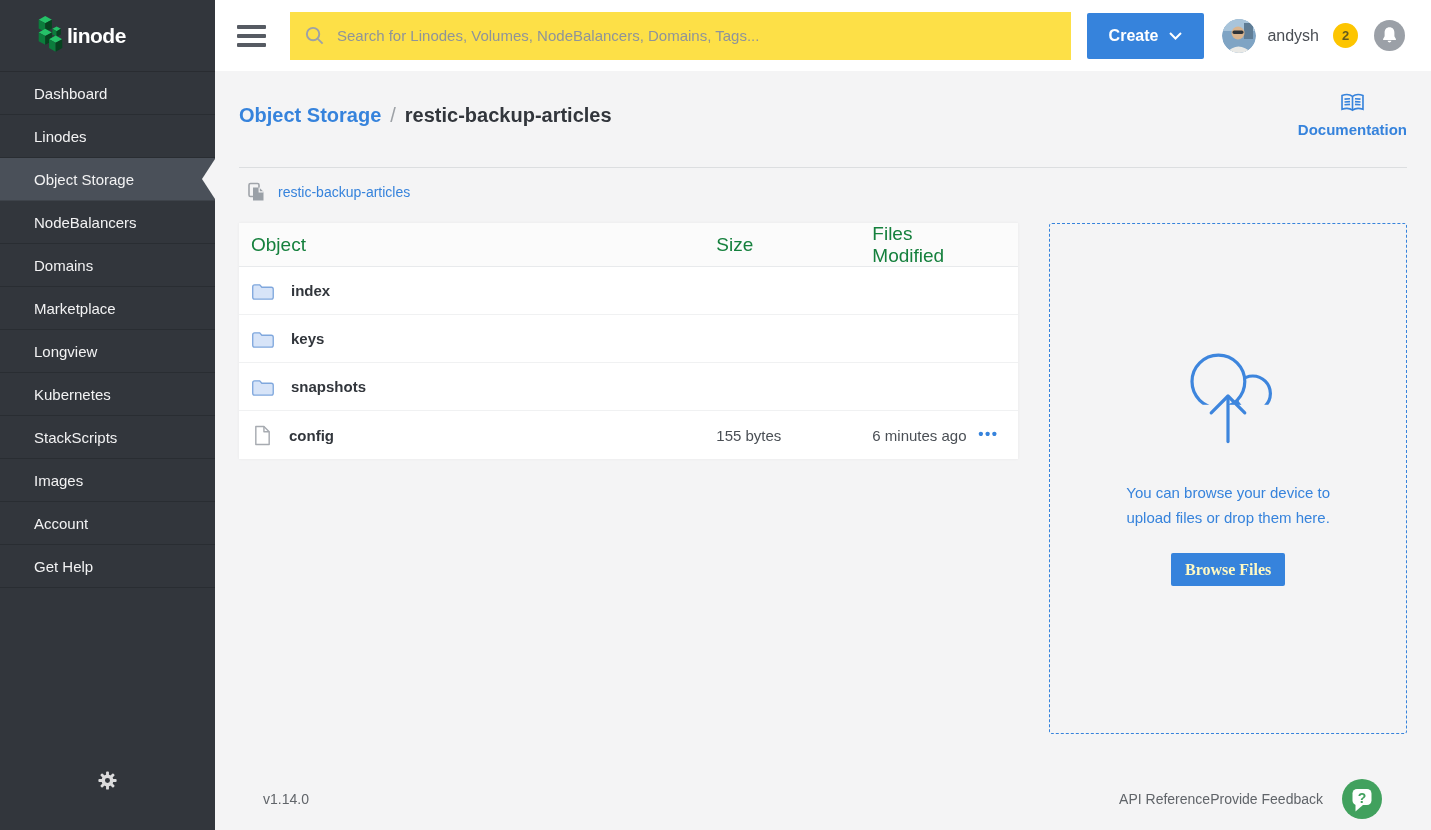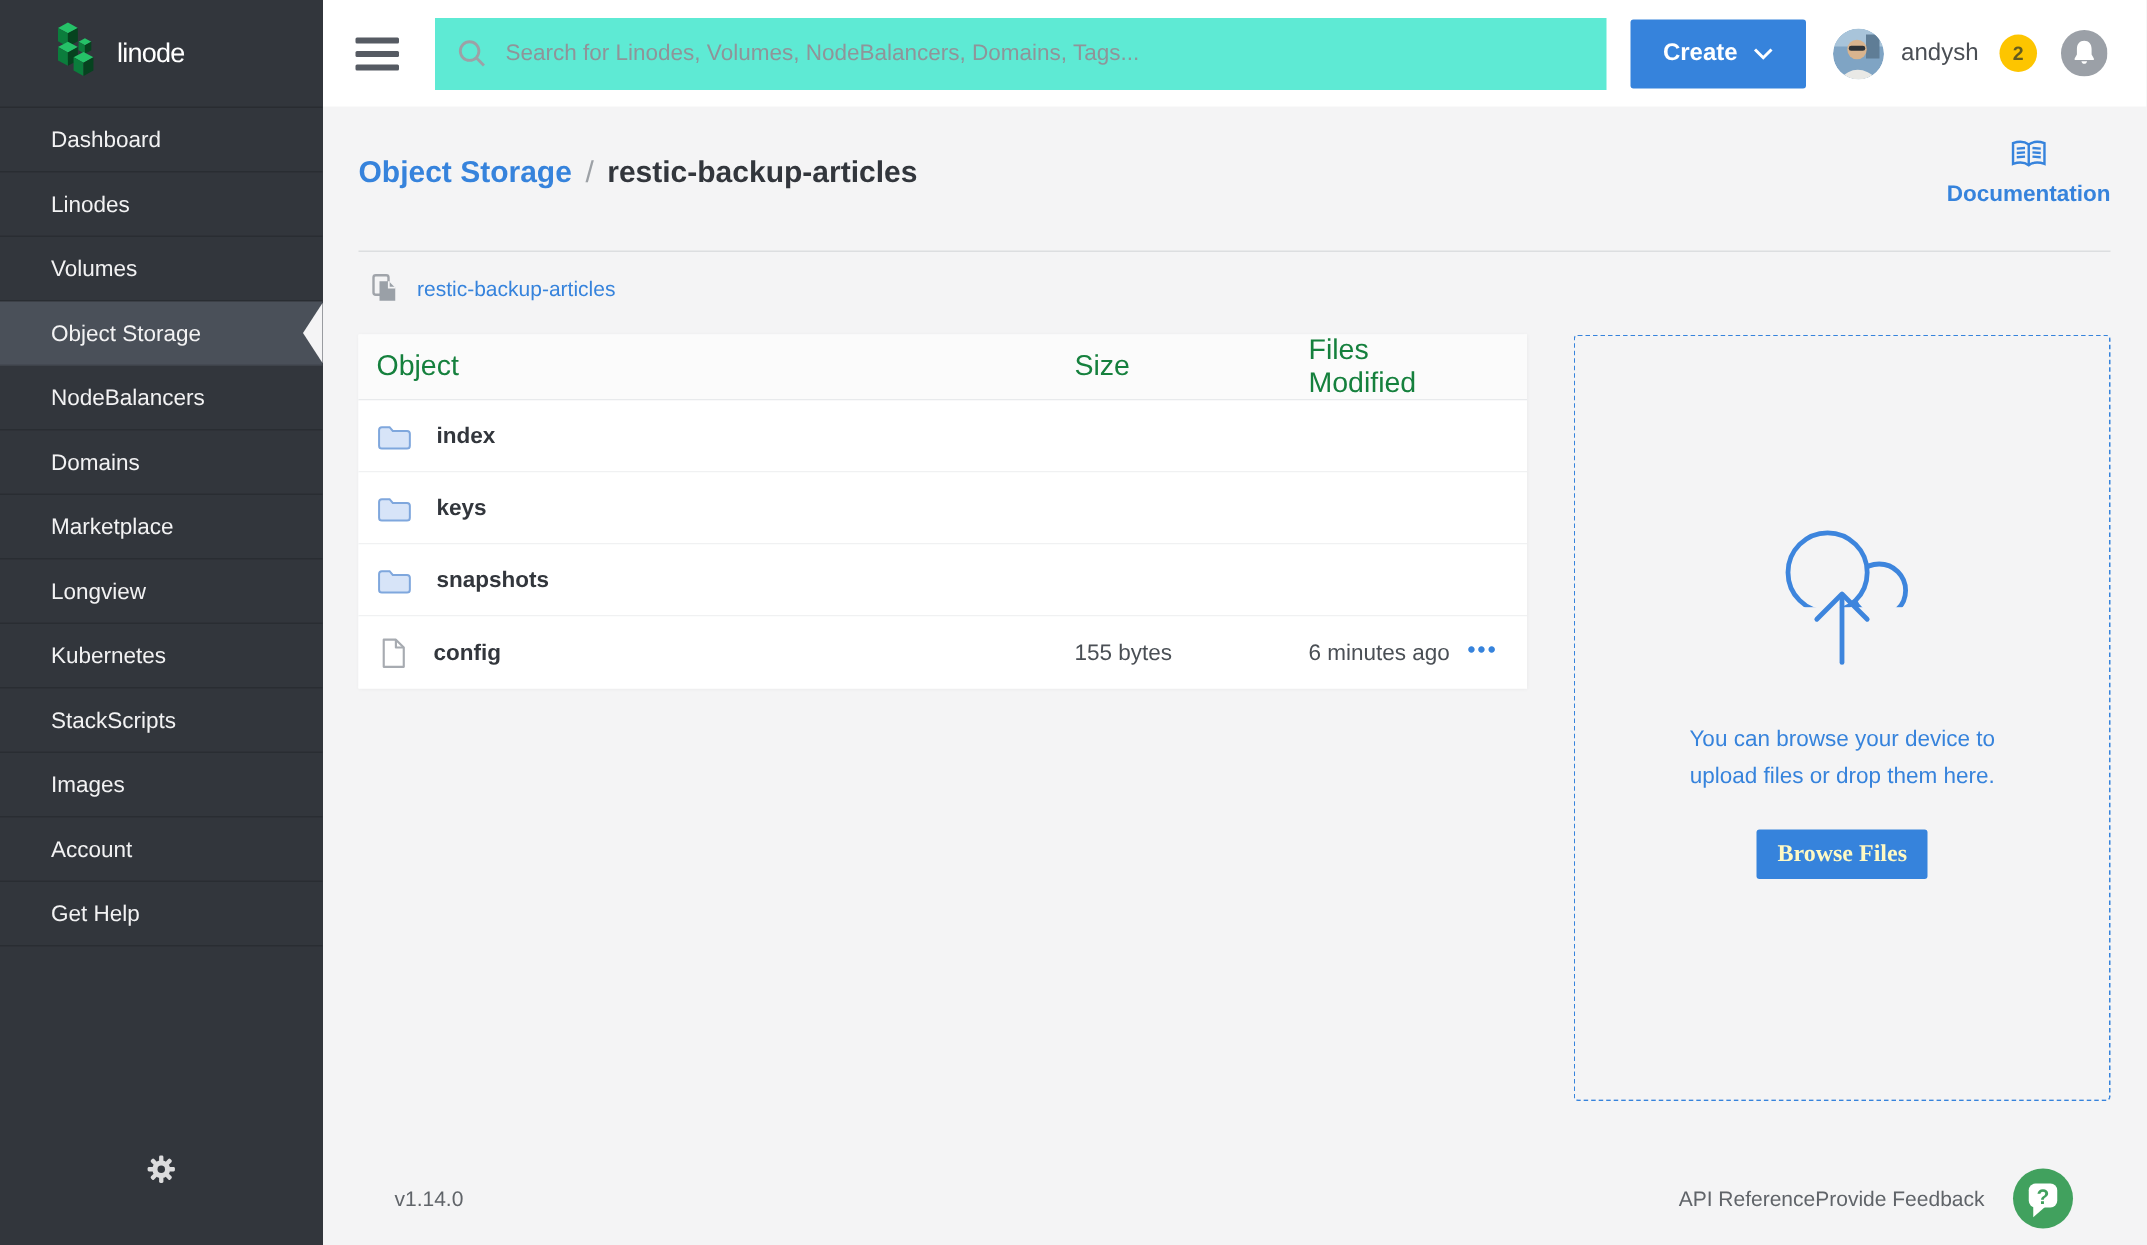--- a/index.html
+++ b/index.html
@@ -3,42 +3,42 @@
 <meta charset="utf-8">
 <style>
   * { margin:0; padding:0; box-sizing:border-box; }
   html,body { width:1431px; height:830px; overflow:hidden;
     font-family:"Liberation Sans", sans-serif; background:#f4f4f5; }
 
   
   .sidebar { position:fixed; left:0; top:0; width:215px; height:830px;
     background:#32363c; z-index:5; }
   .logo-area { height:71px; display:flex; align-items:center; padding-left:33px; cursor:pointer; }
-  .logo-text { color:#fff; font-size:18px; font-weight:normal; letter-spacing:-0.5px; margin-left:11px; }
+  .logo-text { color:#fff; font-size:21px; font-weight:bold; letter-spacing:-0.5px; }
   .nav { border-top:1px solid rgba(0,0,0,.18); }
   .nav-item { position:relative; height:43px; display:flex; align-items:center;
     padding-left:34px; color:#f2f2f3; font-size:15px; font-weight:normal;
     border-bottom:1px solid rgba(0,0,0,.16); cursor:pointer; }
   .nav-item.active { background:#4a5059; }
   .nav-item.active::after { content:''; position:absolute; right:0; top:50%;
     transform:translateY(-50%); width:0; height:0;
     border-top:20px solid transparent; border-bottom:20px solid transparent;
     border-right:13px solid #f4f4f5; }
   .sidebar-gear { position:absolute; bottom:34px; left:0; width:100%;
     display:flex; justify-content:center; cursor:pointer; }
 
   
   .main { margin-left:215px; height:830px; display:flex; flex-direction:column; }
 
   
   .header { height:71px; background:#fff; display:flex; align-items:center;
     padding:0 26px 0 22px; flex-shrink:0; }
   .hamburger { width:29px; display:flex; flex-direction:column; gap:5px; cursor:pointer; }
   .hamburger span { display:block; height:4px; background:#565b63; border-radius:1px; }
-  .searchbox { flex:1; height:48px; background:#5eead4; margin:0 16px 0 24px;
+  .searchbox { flex:1; height:48px; background:#fde047; margin:0 16px 0 24px;
     display:flex; align-items:center; padding:0 14px; }
   .searchbox input { flex:1; border:none; outline:none; background:transparent;
     font-size:15px; color:#3a3f46; margin-left:12px; font-family:"Liberation Sans",sans-serif; }
   .searchbox input::placeholder { color:#8f9499; opacity:1; }
   .create-btn { height:46px; padding:0 22px; background:#3683dc; color:#fff;
     font-size:16px; font-weight:bold; border:none; border-radius:2px;
     display:flex; align-items:center; gap:11px; cursor:pointer;
     font-family:"Liberation Sans",sans-serif; }
   .avatar { width:34px; height:34px; border-radius:50%; overflow:hidden;
     margin-left:18px; cursor:pointer; flex-shrink:0; }
@@ -120,23 +120,20 @@
       </svg>
     </span>
     <span class="logo-text">linode</span>
   </div>
   <div class="nav">
     <div class="nav-item">
         <span>Dashboard</span>
       </div>
     <div class="nav-item">
         <span>Linodes</span>
-      </div>
-    <div class="nav-item">
-        <span>Volumes</span>
       </div>
     <div class="nav-item active">
         <span>Object Storage</span>
       </div>
     <div class="nav-item">
         <span>NodeBalancers</span>
       </div>
     <div class="nav-item">
         <span>Domains</span>
       </div>

